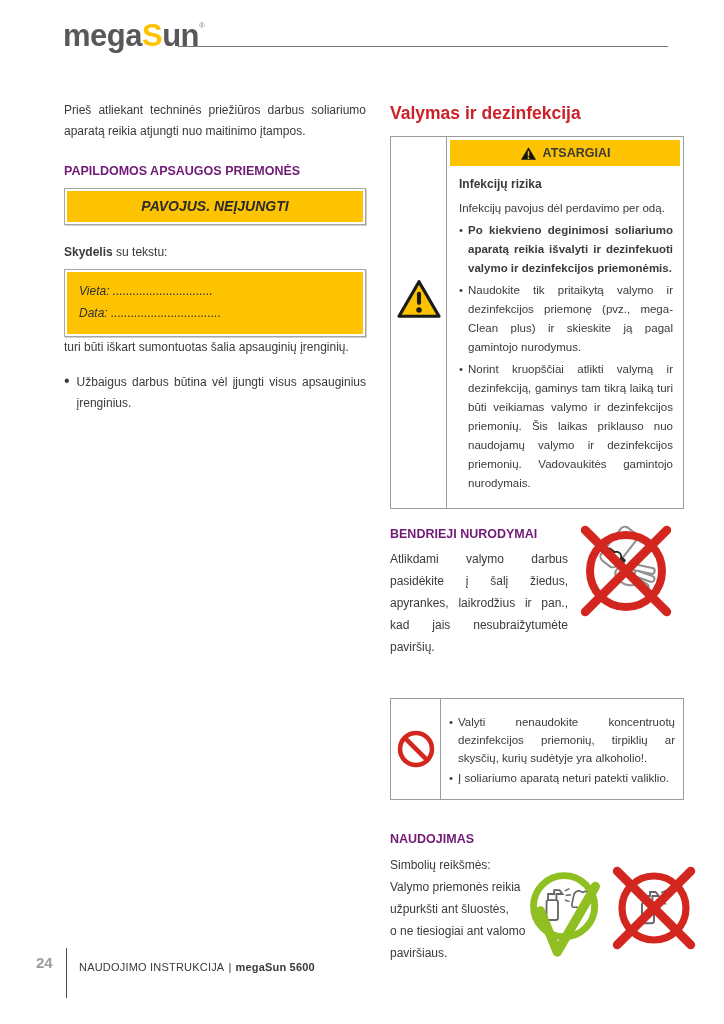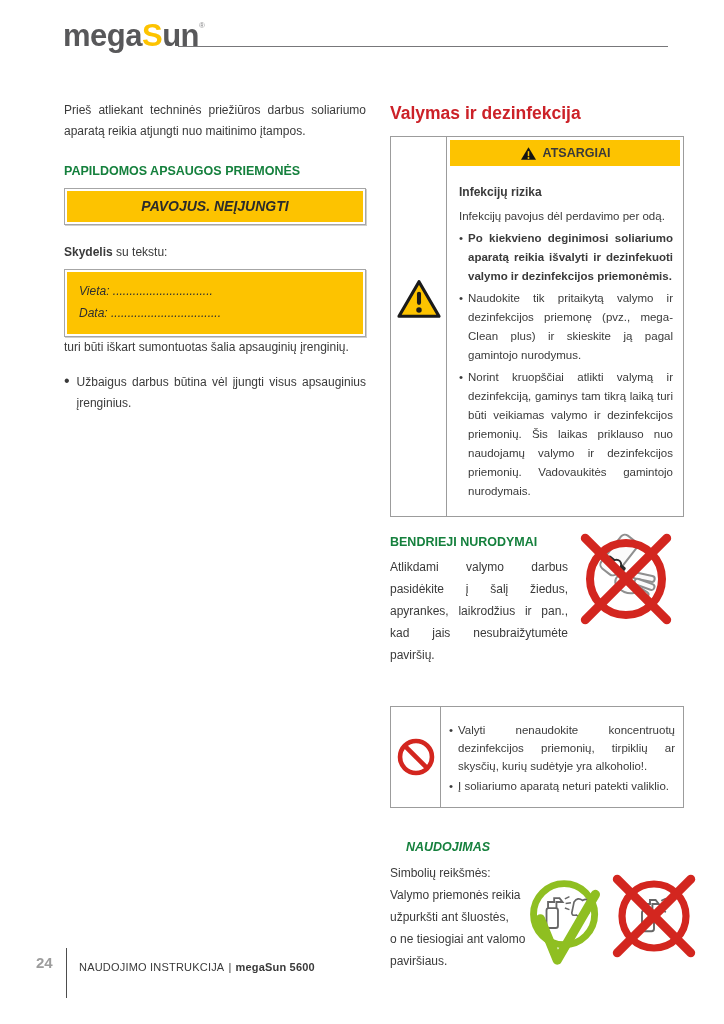--- a/index.html
+++ b/index.html
@@ -14,21 +14,21 @@
           letter-spacing:-0.5px; color:#58585a; }
   .logo .s { color:#fdc300; }
   .logo .mark { font-size:8px; vertical-align:18px; font-weight:normal; color:#8a8a8c; }
   .header-rule { position:absolute; left:178px; top:46px; width:490px; height:1px; background:#77777a; }
 
   
   .left-col  { position:absolute; left:64px;  top:100px; width:302px; }
   .right-col { position:absolute; left:390px; top:103px; width:294px; }
 
   p.body { font-size:12px; line-height:21px; text-align:justify; margin:0; }
-  .sec-head { font-size:12.5px; font-weight:bold; margin:22px 0 6px 0; color:#15803d; }
+  .sec-head { font-size:12.5px; font-weight:bold; margin:22px 0 6px 0; color:#701a75; }
 
   
   .sign-frame { border:1px solid #a6a6a6; background:#fff; padding:2px; margin:10px 0 0 0;
                 box-shadow:1px 1px 0 #cfcfcf;font-style:italic; }
   .sign-inner { background:#fdc300; }
   .danger-sign .sign-inner { height:31px; line-height:31px; text-align:center;
                              font-size:14px; font-weight:bold; color:#2b2b2b; }
   .panel-sign .sign-inner { padding:8px 12px 10px 12px; }
   .panel-title { text-align:center; font-size:15.5px; font-weight:bold; color:#1f1f1f;
                  letter-spacing:0.4px; margin:4px 0 8px 0; }
@@ -43,39 +43,39 @@
   
   .page-title { font-size:17.5px; font-weight:bold; color:#cc2128; margin:0 0 12px 0; }
 
   .caution-box { border:1px solid #9c9c9c; display:flex; background:#fff; }
   .cb-left { flex:none; width:56px; border-right:1px solid #9c9c9c; position:relative; }
   .cb-left svg { position:absolute; left:5px; top:142px; }
   .cb-right { flex:1; padding:3px; }
   .cb-banner { background:#fdc300; display:flex; align-items:center; justify-content:center;
                gap:6px; height:26px; font-size:12.5px; font-weight:bold; color:#3a3a3a; }
   .cb-content { padding:9px 7px 12px 9px; font-size:11.5px; line-height:19px; text-align:justify; }
-  .risk-title { font-weight:bold; font-size:12px; margin:8px 0 5px 0; }
+  .risk-title { font-weight:bold; font-size:12px; margin:0 0 5px 0; }
   .risk-intro { margin:0 0 3px 0; }
   .cb-bullet { display:flex; gap:5px; margin-top:3px; }
   .cb-bullet p { margin:0; flex:1; }
   .cb-bullet.bold p { font-weight:bold; }
 
   .general { position:relative; margin-top:18px; min-height:104px; }
   .general .sec-head { margin:0 0 7px 0; }
   .general p { font-size:12px; line-height:22px; text-align:justify; width:178px; margin:0; }
   .general svg { position:absolute; right:10px; top:-4px; }
 
   .prohibition-box { border:1px solid #9c9c9c; display:flex; margin-top:40px; }
   .pb-left { flex:none; width:50px; border-right:1px solid #9c9c9c;
              display:flex; align-items:center; justify-content:center; }
   .pb-right { flex:1; padding:12px 8px 12px 8px; font-size:11.5px; line-height:18px; }
   .pb-right .cb-bullet { margin-top:2px; text-align:justify; }
 
   .usage { position:relative; margin-top:32px; height:150px; }
-  .usage .sec-head { margin:0 0 8px 16px;font-style:italic; }
+  .usage .sec-head { margin:0 0 8px 0; }
   .usage-line { font-size:12px; line-height:22px; }
   .usage svg.ok { position:absolute; left:132px; top:36px; }
   .usage svg.no { position:absolute; left:220px; top:32px; }
 
   
   .footer { position:absolute; left:0; top:944px; width:724px; height:60px; }
   .footer .pageno { position:absolute; left:36px; top:10px; font-size:15px; font-weight:bold; color:#9d9d9d; }
   .footer .vline  { position:absolute; left:66px; top:4px; width:1px; height:50px; background:#4d4d4d; }
   .footer .ftext  { position:absolute; left:79px; top:17px; font-size:11px; color:#3a3a3a; letter-spacing:0.2px; }
   .footer .ftext .prod { font-weight:bold; }

